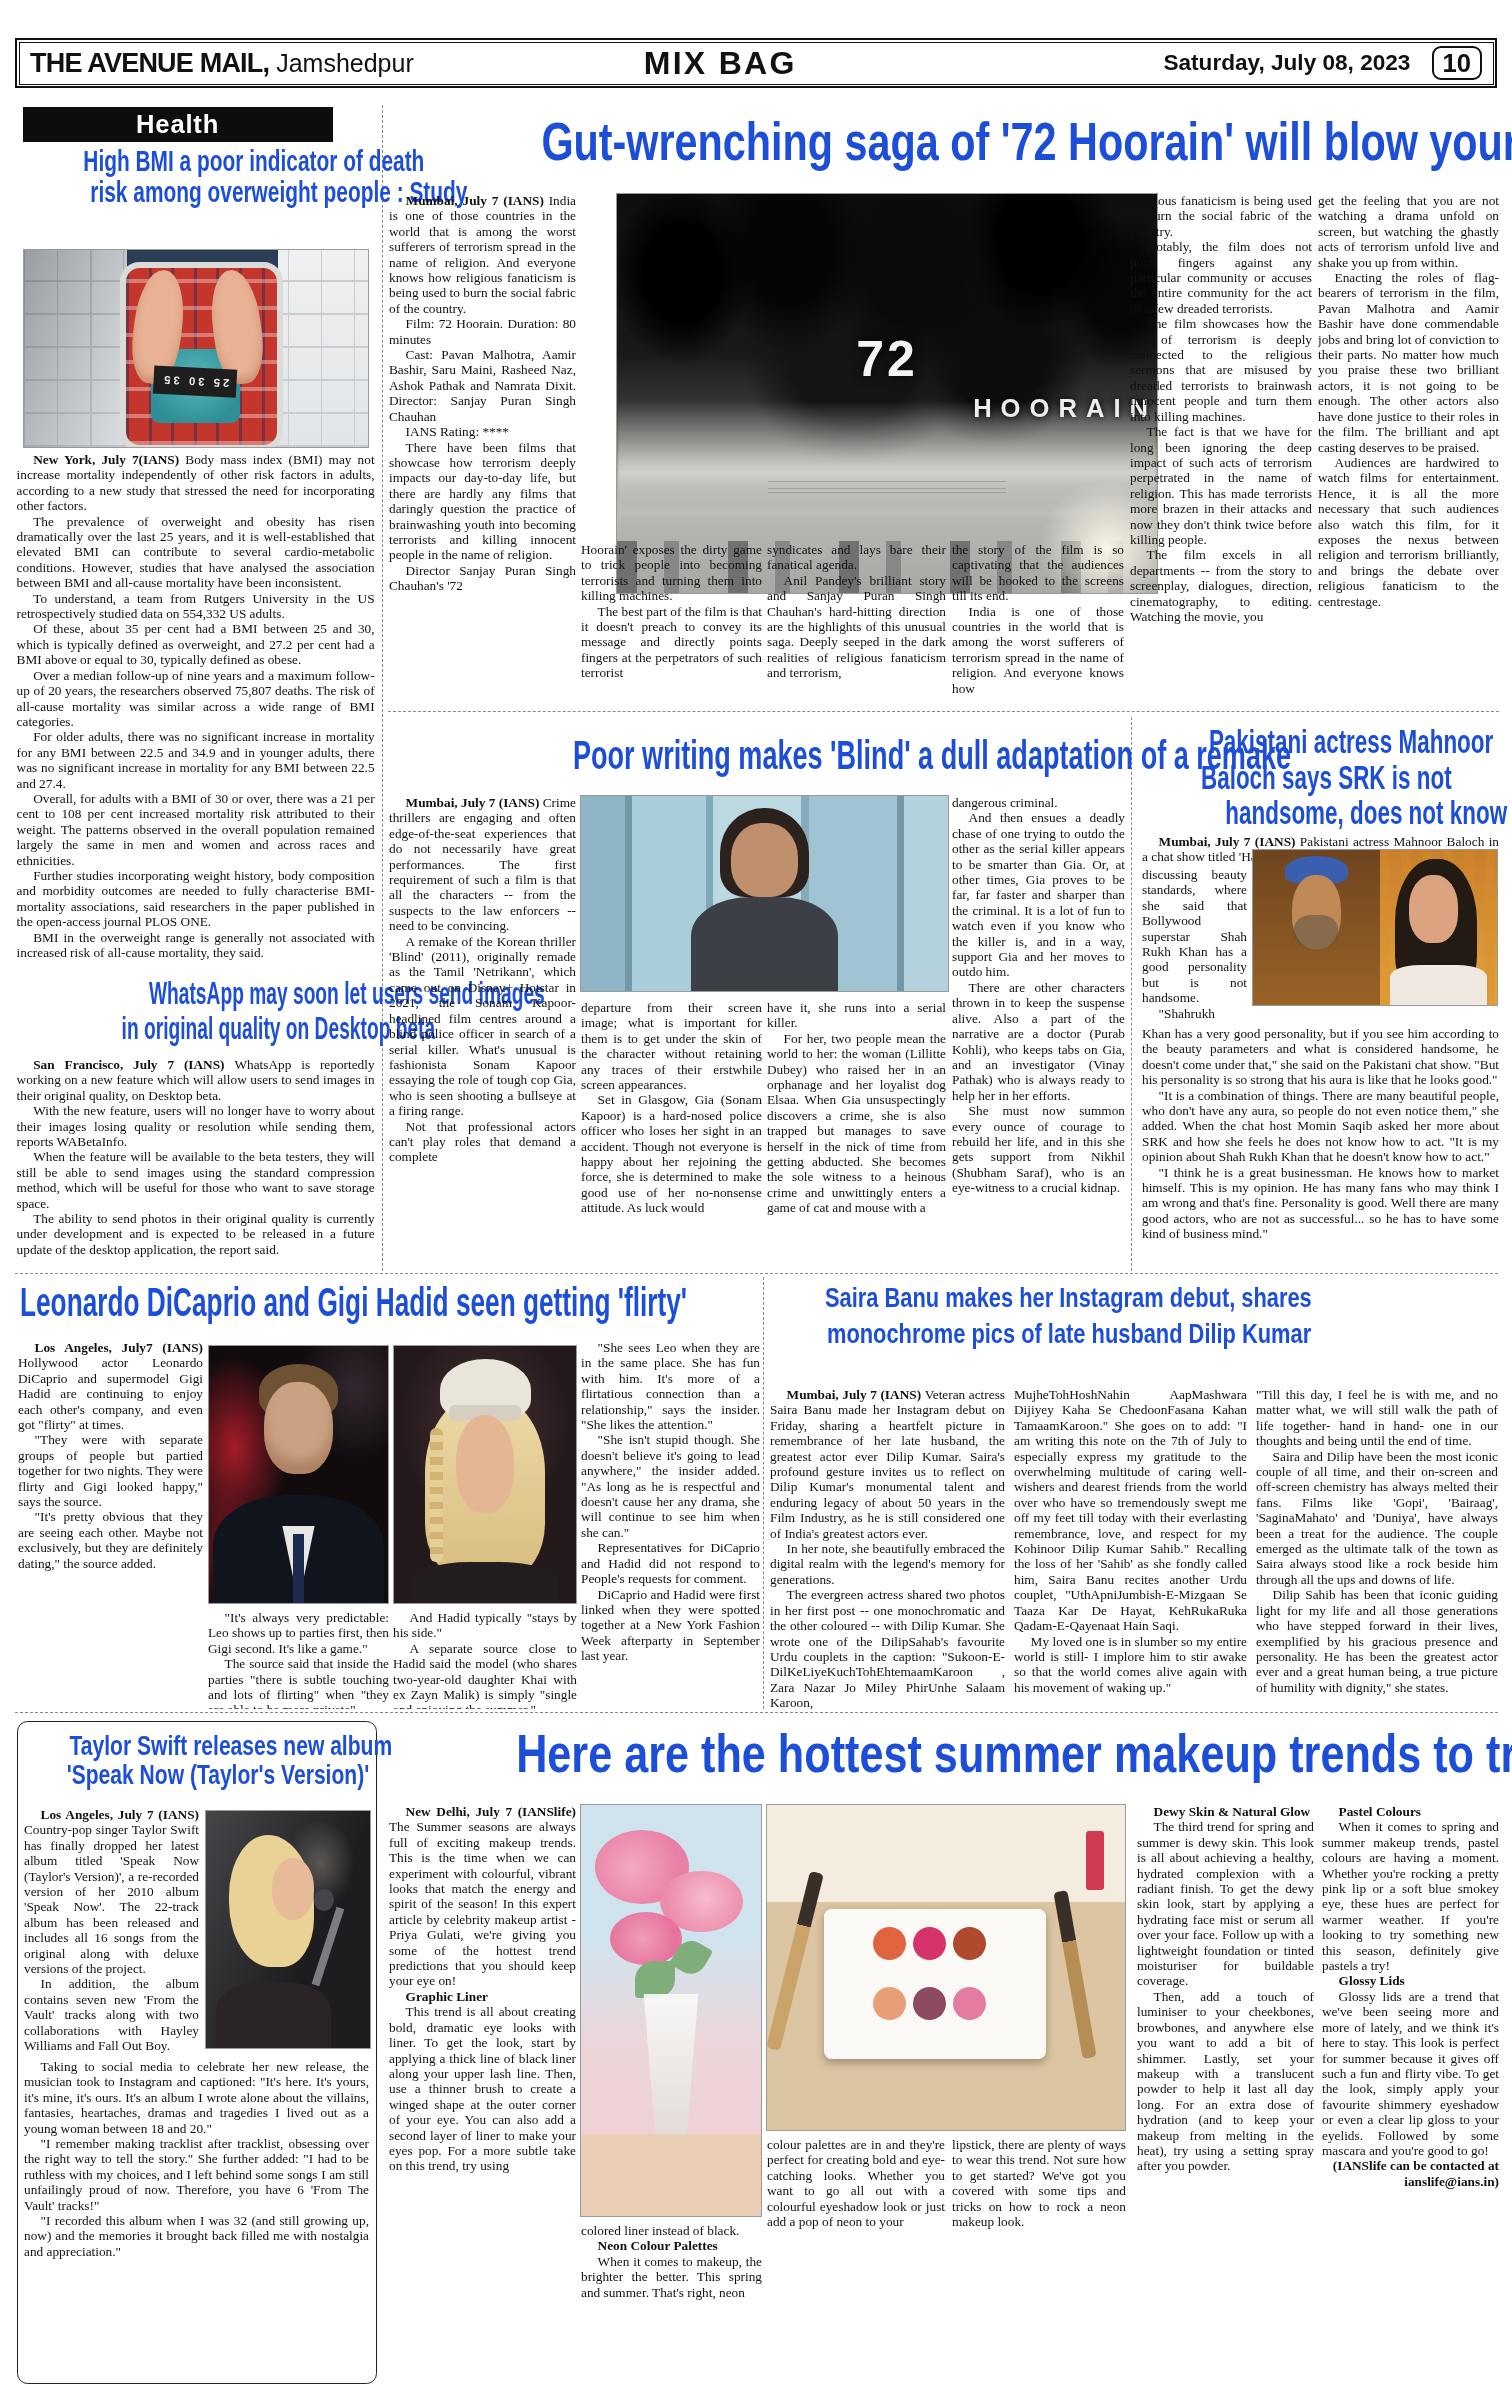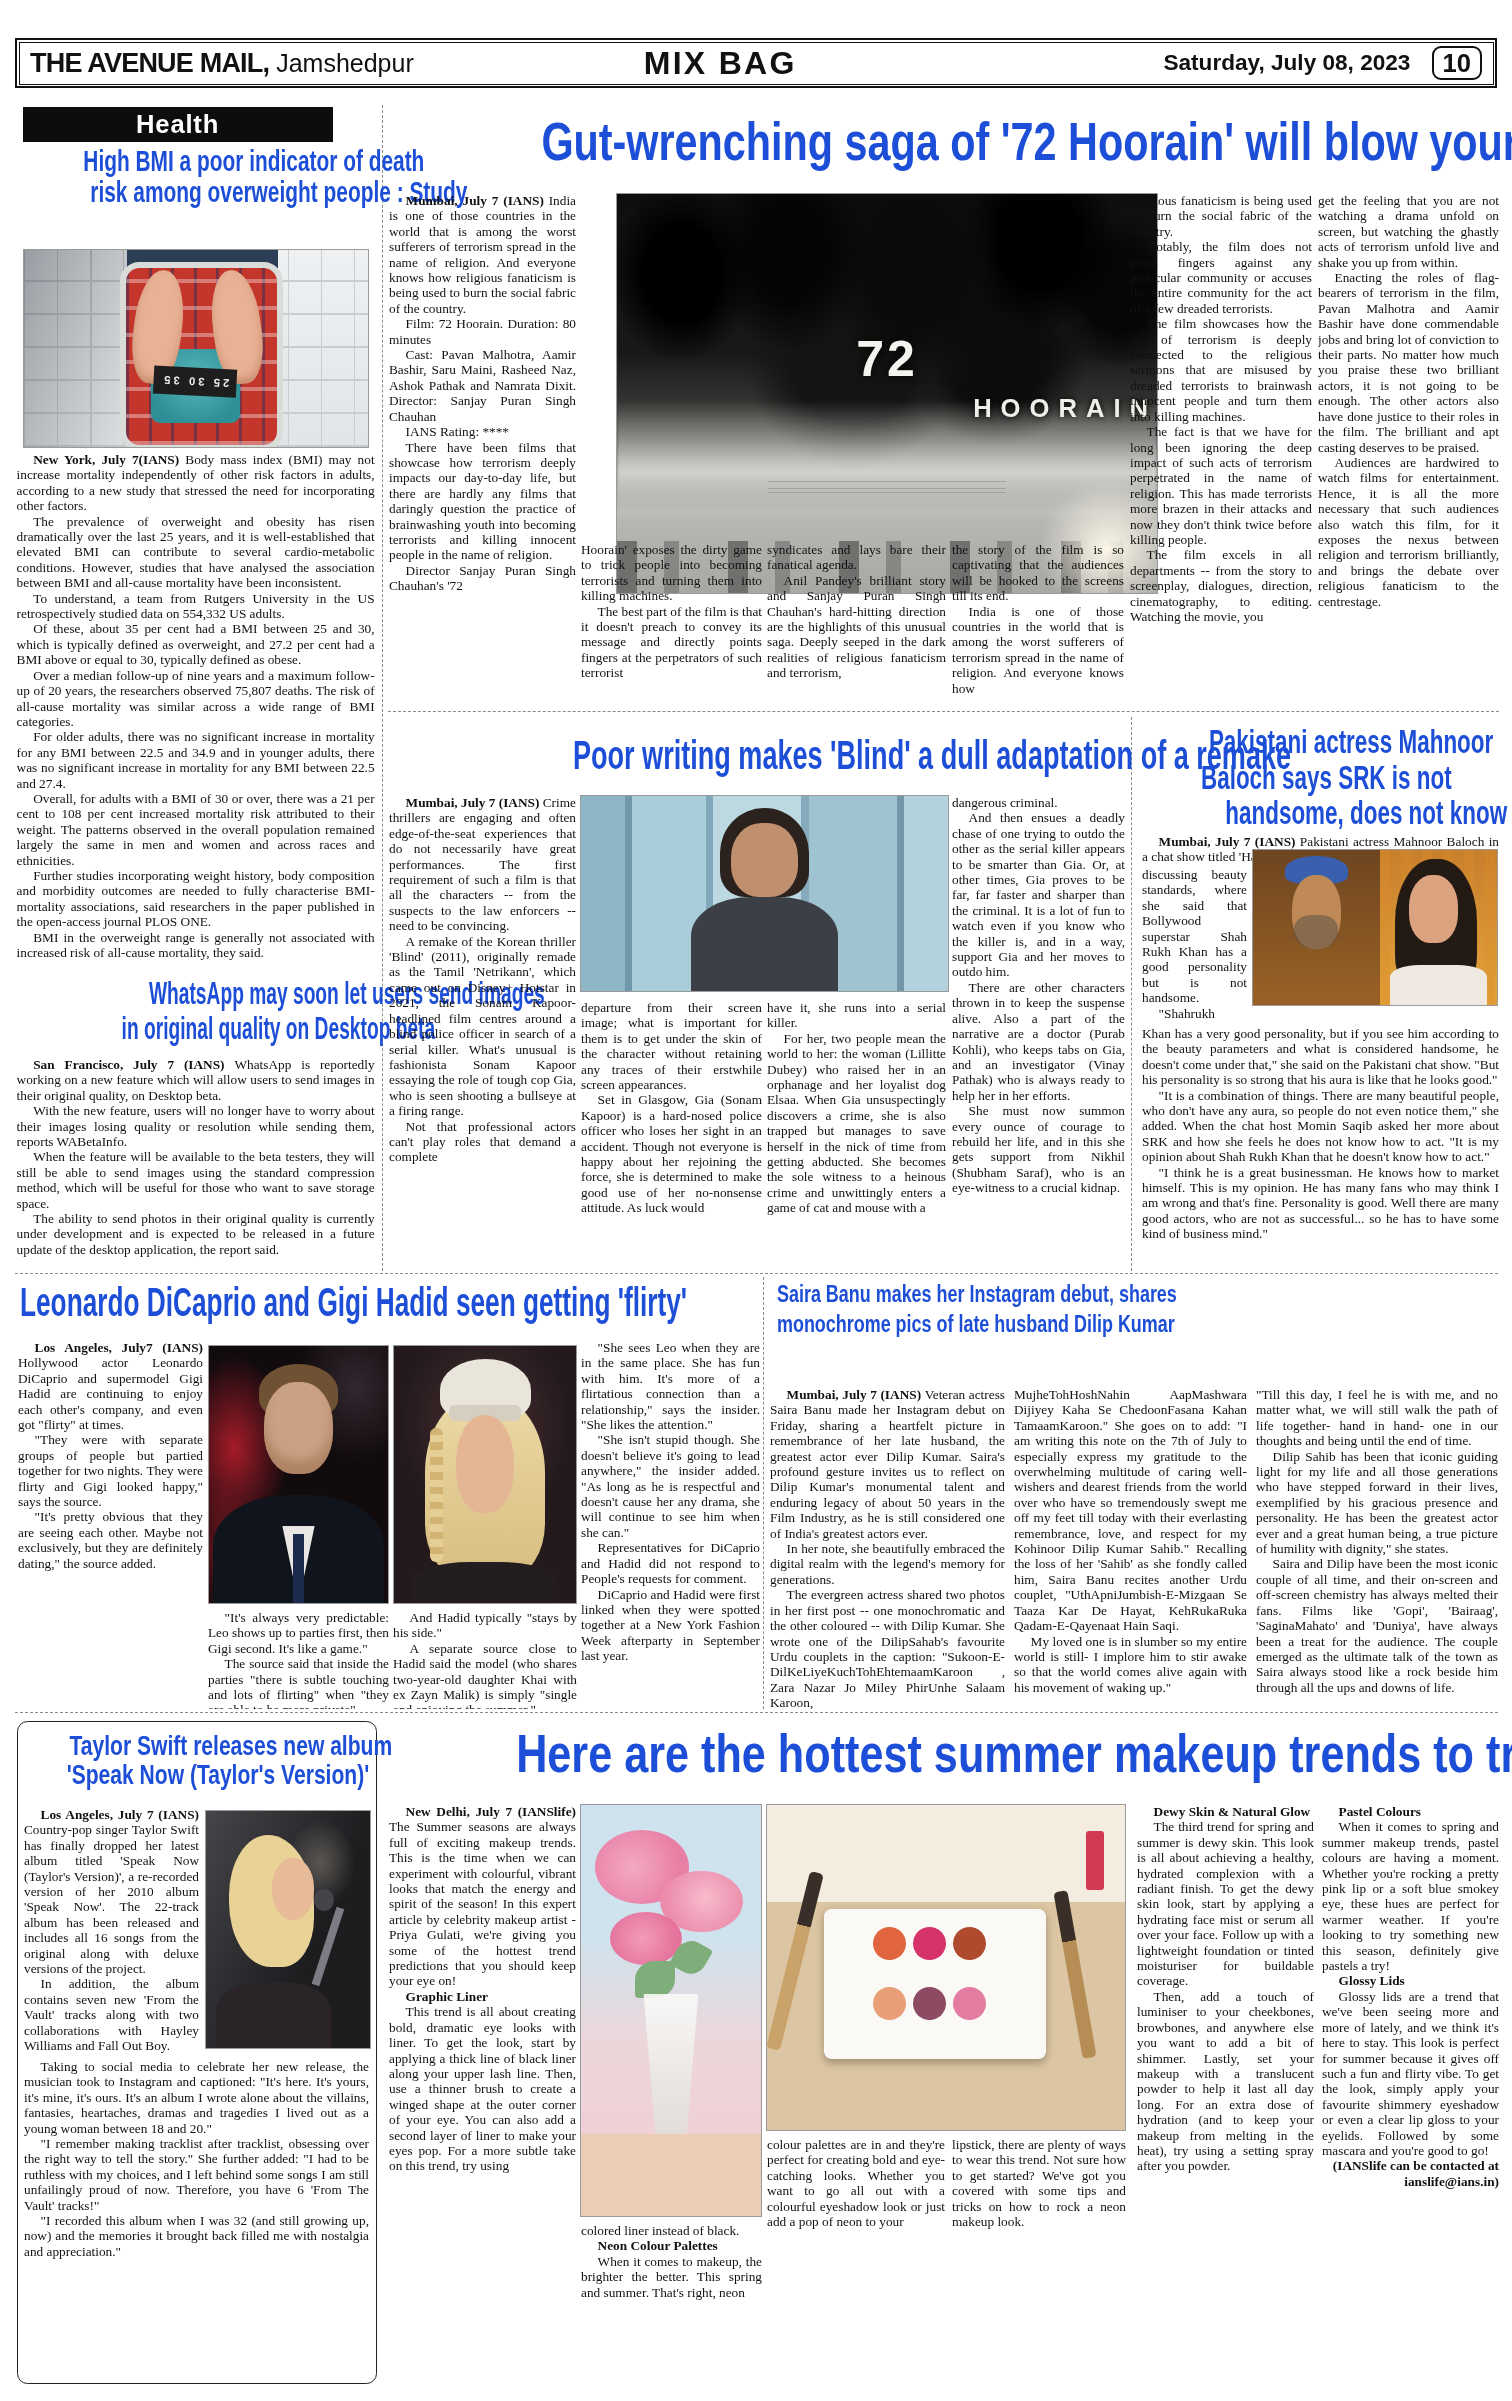--- a/index.html
+++ b/index.html
@@ -292,36 +292,36 @@
       <p>And Hadid typically "stays by his side."</p>
       <p>A separate source close to Hadid said the model (who shares two-year-old daughter Khai with ex Zayn Malik) is simply "single and enjoying the summer."</p>
     </div>
   <div class="col" style="left:581px;top:1340px;width:179px;height:369px;">
       <p>"She sees Leo when they are in the same place. She has fun with him. It's more of a flirtatious connection than a relationship," says the insider. "She likes the attention."</p>
       <p>"She isn't stupid though. She doesn't believe it's going to lead anywhere," the insider added. "As long as he is respectful and doesn't cause her any drama, she will continue to see him when she can."</p>
       <p>Representatives for DiCaprio and Hadid did not respond to People's requests for comment.</p>
       <p>DiCaprio and Hadid were first linked when they were spotted together at a New York Fashion Week afterparty in September last year.</p>
     </div>
 
-  <div class="hl left" style="left:777px;top:1280px;width:721px;font-size:23px;--sx:.78;line-height:1.3;">
+  <div class="hl left" style="left:777px;top:1280px;width:721px;font-size:28px;--sx:.78;line-height:1.3;text-align:center;">
     <span class="cx">Saira Banu makes her Instagram debut, shares</span><br><span class="cx">monochrome pics of late husband Dilip Kumar</span>
   </div>
   <div class="col" style="left:770px;top:1387px;width:235px;height:322px;">
       <p><b class="lead">Mumbai, July 7 (IANS) </b>Veteran actress Saira Banu made her Instagram debut on Friday, sharing a heartfelt picture in remembrance of her late husband, the greatest actor ever Dilip Kumar. Saira's profound gesture invites us to reflect on Dilip Kumar's monumental talent and enduring legacy of about 50 years in the Film Industry, as he is still considered one of India's greatest actors ever.</p>
       <p>In her note, she beautifully embraced the digital realm with the legend's memory for generations.</p>
       <p>The evergreen actress shared two photos in her first post -- one monochromatic and the other coloured -- with Dilip Kumar. She wrote one of the DilipSahab's favourite Urdu couplets in the caption: "Sukoon-E-DilKeLiyeKuchTohEhtemaamKaroon , Zara Nazar Jo Miley PhirUnhe Salaam Karoon,</p>
     </div>
   <div class="col" style="left:1014px;top:1387px;width:233px;height:322px;">
       <p class="flush">MujheTohHoshNahin AapMashwara Dijiyey Kaha Se ChedoonFasana Kahan TamaamKaroon." She goes on to add: "I am writing this note on the 7th of July to especially express my gratitude to the overwhelming multitude of caring well-wishers and dearest friends from the world over who have so tremendously swept me off my feet till today with their everlasting remembrance, love, and respect for my Kohinoor Dilip Kumar Sahib." Recalling the loss of her 'Sahib' as she fondly called him, Saira Banu recites another Urdu couplet, "UthApniJumbish-E-Mizgaan Se Taaza Kar De Hayat, KehRukaRuka Qadam-E-Qayenaat Hain Saqi.</p>
       <p>My loved one is in slumber so my entire world is still- I implore him to stir awake so that the world comes alive again with his movement of waking up."</p>
     </div>
   <div class="col" style="left:1256px;top:1387px;width:242px;height:322px;">
       <p class="flush">"Till this day, I feel he is with me, and no matter what, we will still walk the path of life together- hand in hand- one in our thoughts and being until the end of time.</p>
+      <p>Saira and Dilip have been the most iconic couple of all time, and their on-screen and off-screen chemistry has always melted their fans. Films like 'Gopi', 'Bairaag', 'SaginaMahato' and 'Duniya', have always been a treat for the audience. The couple emerged as the ultimate talk of the town as Saira always stood like a rock beside him through all the ups and downs of life.</p>
       <p>Dilip Sahib has been that iconic guiding light for my life and all those generations who have stepped forward in their lives, exemplified by his gracious presence and personality. He has been the greatest actor ever and a great human being, a true picture of humility with dignity," she states.</p>
-      <p>Saira and Dilip have been the most iconic couple of all time, and their on-screen and off-screen chemistry has always melted their fans. Films like 'Gopi', 'Bairaag', 'SaginaMahato' and 'Duniya', have always been a treat for the audience. The couple emerged as the ultimate talk of the town as Saira always stood like a rock beside him through all the ups and downs of life.</p>
     </div>
 
   <div class="tbox"></div>
   <div class="hl" style="left:24px;top:1732px;width:345px;font-size:27px;--sx:.78;">
     <span class="cx">Taylor Swift releases new album</span><br><span class="cx">'Speak Now (Taylor's Version)'</span>
   </div>
   <div class="photo ph-taylor" style="left:205px;top:1810px;width:166px;height:239px;">
     <div class="hairt"></div>
     <div class="facet"></div>
     <div class="mic"></div>

